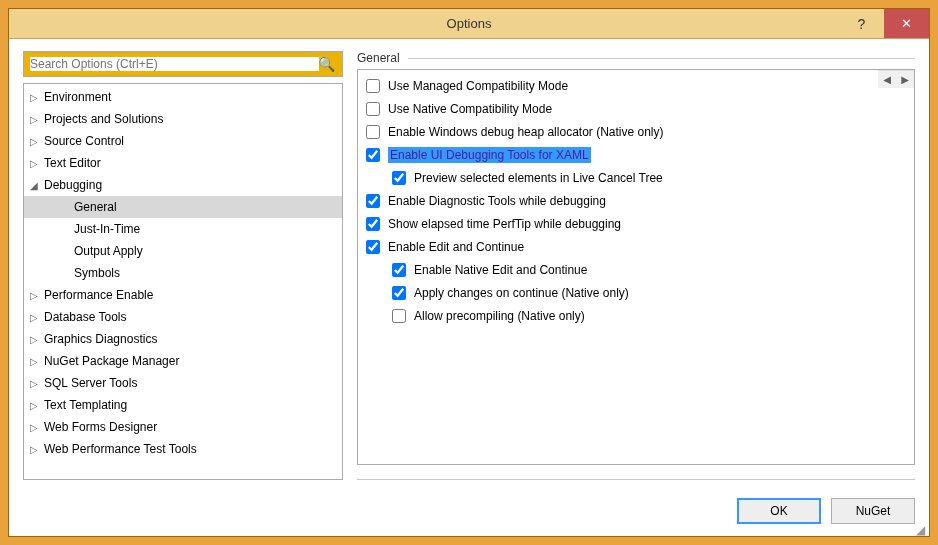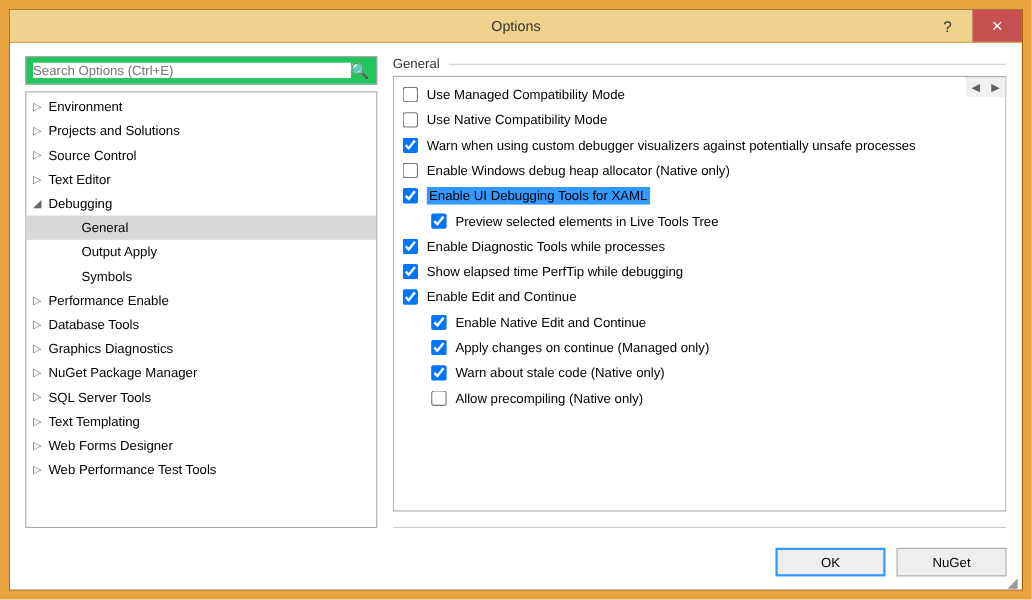--- a/index.html
+++ b/index.html
@@ -66,21 +66,21 @@
   display: flex;
   flex-direction: column;
 }
 .searchbox {
   border: 1px solid #ababab;
   height: 26px;
   display: flex;
   align-items: center;
   padding: 0 6px;
   margin-bottom: 6px;
-  background: #22c55e;
+  background: #eab308;
 }
 .searchbox input {
   border: none;
   outline: none;
   flex: 1;
   font-size: 12px;
   color: #555;
 }
 .searchbox .mag {
   color: #555;
@@ -144,21 +144,21 @@
   white-space: nowrap;
 }
 .opt-row.indent { padding-left: 34px; }
 .opt-row input[type=checkbox] {
   width: 14px;
   height: 14px;
   margin-right: 8px;
 }
 .opt-row .lbl.highlight {
   background: #3399ff;
-  color: #000000;
+  color: #4c1d95;
   padding: 1px 2px;
 }
 .hscroll {
   height: 18px;
   border-top: 1px solid #e3e3e3;
   background: #f0f0f0;
   display: flex;
   align-items: center;
 }
 .hscroll .arrow {
@@ -180,21 +180,21 @@
   background: #ccc;
   margin-top: 14px;
 }
 .buttons {
   display: flex;
   justify-content: flex-end;
   gap: 10px;
   padding: 12px 14px;
 }
 .buttons button {
-  width: 100px;
+  width: 84px;
   height: 26px;
   background: #eee;
   border: 1px solid #adadad;
   font-size: 12px;
   cursor: pointer;
 }
 .buttons button.primary { border: 2px solid #3399ff; }
 .resize-grip {
   position: absolute;
   right: 10px;
@@ -251,20 +251,24 @@
           <div class="tree-item">
             <span class="glyph">◢</span>
             <span>Debugging</span>
           </div>
           <div class="tree-item child selected">
             <span class="glyph"></span>
             <span>General</span>
           </div>
           <div class="tree-item child">
             <span class="glyph"></span>
+            <span>Just-In-Time</span>
+          </div>
+          <div class="tree-item child">
+            <span class="glyph"></span>
             <span>Output Apply</span>
           </div>
           <div class="tree-item child">
             <span class="glyph"></span>
             <span>Symbols</span>
           </div>
           <div class="tree-item">
             <span class="glyph">▷</span>
             <span>Performance Enable</span>
           </div>
@@ -308,58 +312,50 @@
         <div class="options-scroll" id="opts">
             <div class="opt-row">
               <input type="checkbox" style="">
               <span class="lbl">Use Managed Compatibility Mode</span>
             </div>
             <div class="opt-row">
               <input type="checkbox" style="">
               <span class="lbl">Use Native Compatibility Mode</span>
             </div>
             <div class="opt-row">
-              <input type="checkbox" checked="" style="">
-              <span class="lbl">Warn when using custom debugger visualizers against potentially unsafe processes</span>
-            </div>
-            <div class="opt-row">
               <input type="checkbox" style="">
               <span class="lbl">Enable Windows debug heap allocator (Native only)</span>
             </div>
             <div class="opt-row">
               <input type="checkbox" checked="" style="">
               <span class="lbl highlight">Enable UI Debugging Tools for XAML</span>
             </div>
             <div class="opt-row indent">
               <input type="checkbox" checked="" style="">
-              <span class="lbl">Preview selected elements in Live Tools Tree</span>
-            </div>
-            <div class="opt-row">
-              <input type="checkbox" checked="" style="">
-              <span class="lbl">Enable Diagnostic Tools while processes</span>
+              <span class="lbl">Preview selected elements in Live Cancel Tree</span>
+            </div>
+            <div class="opt-row">
+              <input type="checkbox" checked="" style="">
+              <span class="lbl">Enable Diagnostic Tools while debugging</span>
             </div>
             <div class="opt-row">
               <input type="checkbox" checked="" style="">
               <span class="lbl">Show elapsed time PerfTip while debugging</span>
             </div>
             <div class="opt-row">
               <input type="checkbox" checked="" style="">
               <span class="lbl">Enable Edit and Continue</span>
             </div>
             <div class="opt-row indent">
               <input type="checkbox" checked="" style="">
               <span class="lbl">Enable Native Edit and Continue</span>
             </div>
             <div class="opt-row indent">
               <input type="checkbox" checked="" style="">
-              <span class="lbl">Apply changes on continue (Managed only)</span>
-            </div>
-            <div class="opt-row indent">
-              <input type="checkbox" checked="" style="">
-              <span class="lbl">Warn about stale code (Native only)</span>
+              <span class="lbl">Apply changes on continue (Native only)</span>
             </div>
             <div class="opt-row indent">
               <input type="checkbox" style="">
               <span class="lbl">Allow precompiling (Native only)</span>
             </div>
           </div>
         <div class="hscroll">
           <div class="arrow">◀</div>
           <div class="track">
             <div class="thumb"></div>

